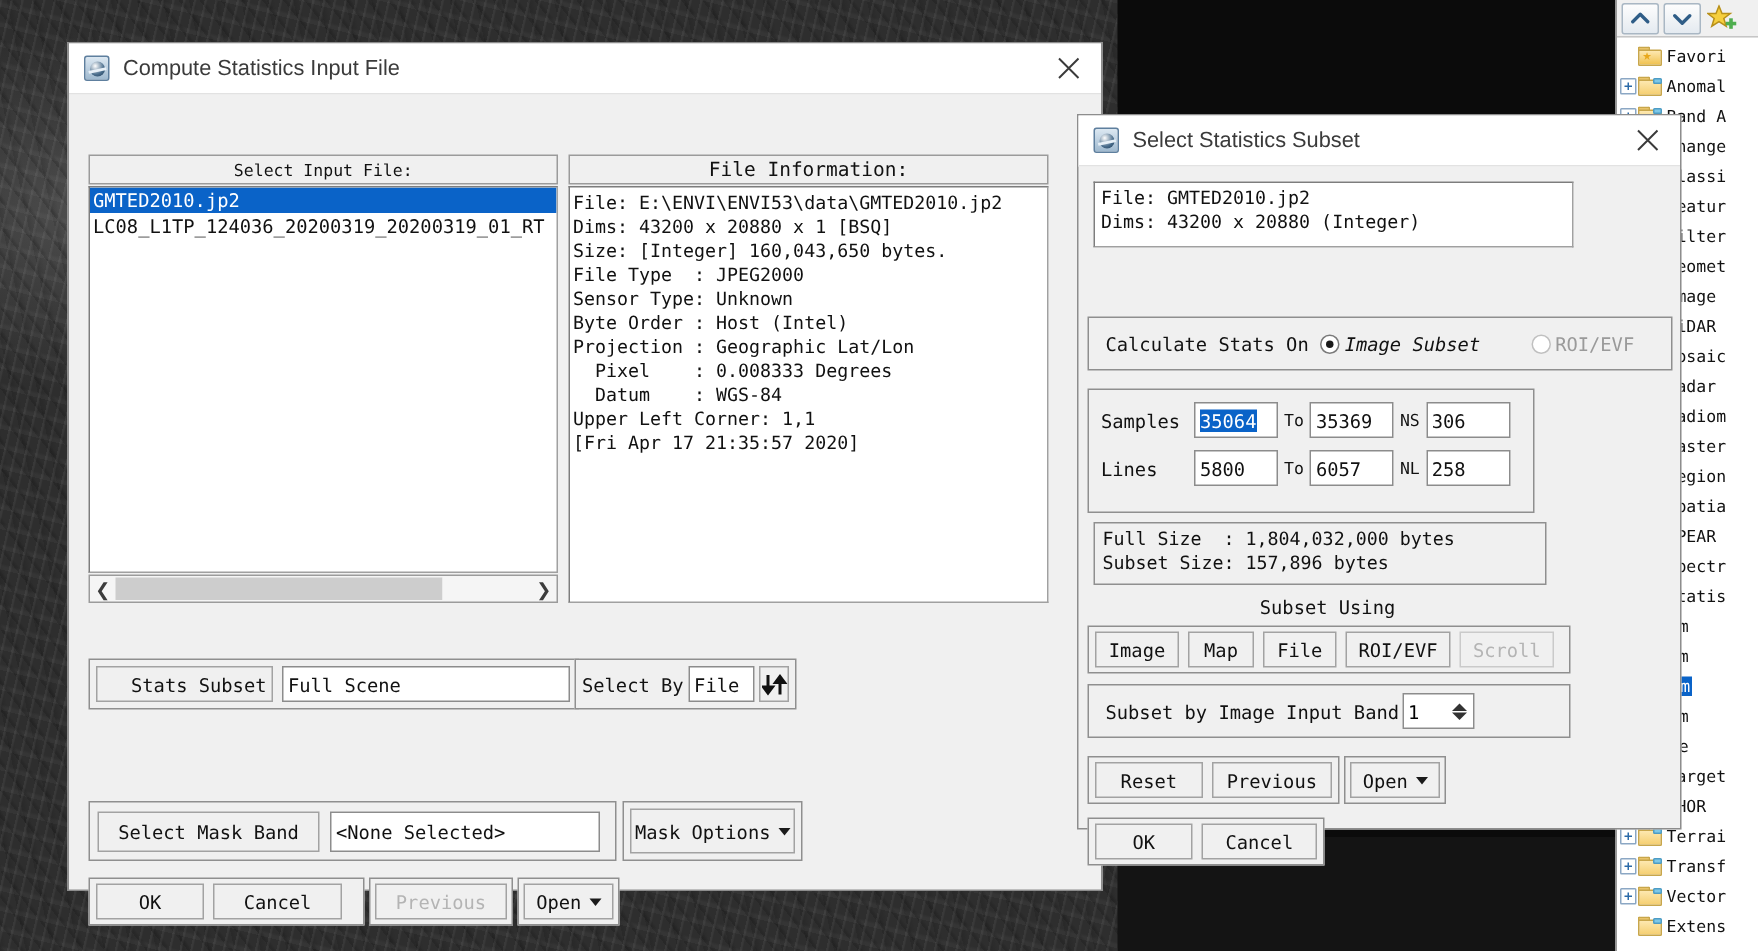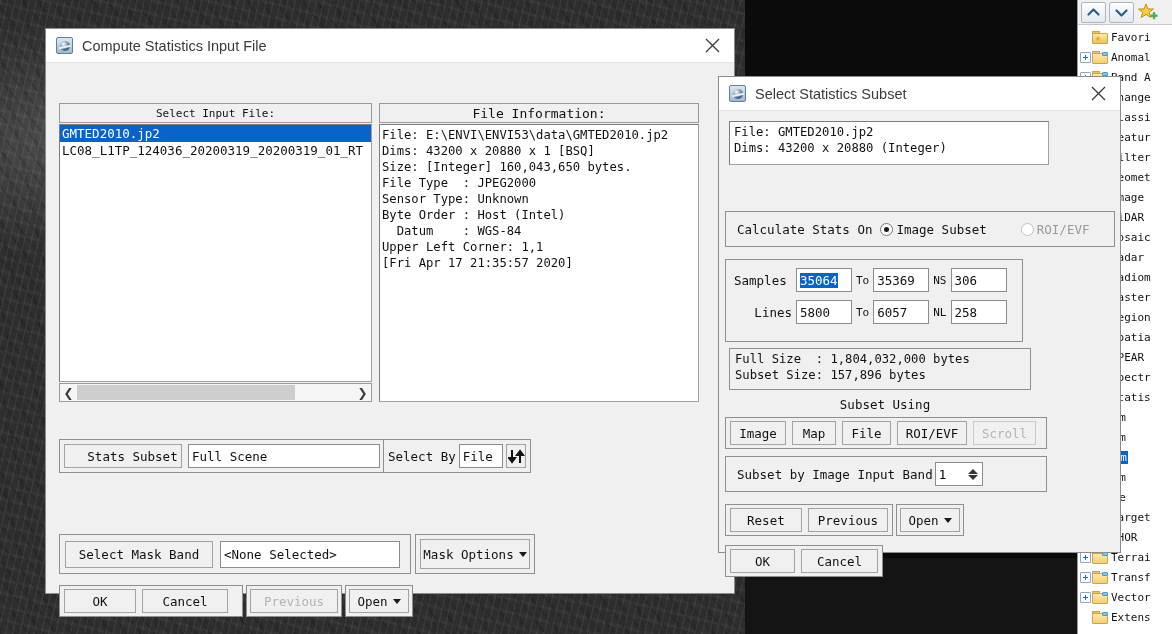--- a/index.html
+++ b/index.html
@@ -547,20 +547,22 @@
 
       <div id="info-panel">
         <div id="info-hdr">File Information:</div>
         <div id="info-box">
           <div class="info-line">File: E:\ENVI\ENVI53\data\GMTED2010.jp2</div>
           <div class="info-line">Dims: 43200 x 20880 x 1 [BSQ]</div>
           <div class="info-line">Size: [Integer] 160,043,650 bytes.</div>
           <div class="info-line">File Type  : JPEG2000</div>
           <div class="info-line">Sensor Type: Unknown</div>
           <div class="info-line">Byte Order : Host (Intel)</div>
+          <div class="info-line">Projection : Geographic Lat/Lon</div>
+          <div class="info-line">  Pixel    : 0.008333 Degrees</div>
           <div class="info-line">  Datum    : WGS-84</div>
           <div class="info-line">Upper Left Corner: 1,1</div>
           <div class="info-line">[Fri Apr 17 21:35:57 2020]</div>
         </div>
       </div>
 
       <div style="position:absolute;left:13px;top:376px;width:327px;height:34px;" class="frame">
         <div style="display:flex;align-items:center;height:100%;padding:0 4px;gap:6px;">
           <div class="btn" style="width:118px;padding-left:28px;">Stats Subset</div>
           <div class="txtfield" style="width:192px;">Full Scene</div>
@@ -632,21 +634,21 @@
     <div class="dlg-body">
 
       <div class="sunken" style="position:absolute;left:10px;top:10px;width:320px;height:44px;padding:2px 0 0 4px;">
         <div class="info-line">File: GMTED2010.jp2</div>
         <div class="info-line">Dims: 43200 x 20880 (Integer)</div>
       </div>
 
       <div class="frame" style="position:absolute;left:6px;top:100px;width:390px;height:36px;">
         <div style="display:flex;align-items:center;height:100%;padding-left:11px;">
           <span class="label-mono" style="margin-right:8px;">Calculate Stats On</span>
-          <div style="display:flex;align-items:center;margin-right:34px;">
+          <div style="display:flex;align-items:center;margin-right:34px;font-style:italic;">
             <span class="radio on"></span>
             <span class="label-mono">Image Subset</span>
           </div>
           <div style="display:flex;align-items:center;">
             <span class="radio off"></span>
             <span class="label-mono" style="color:#9a9a9a;">ROI/EVF</span>
           </div>
         </div>
       </div>
 
@@ -654,21 +656,21 @@
         <div style="display:flex;align-items:center;padding:8px 0 0 8px;gap:4px;">
           <span class="label-mono" style="width:58px;">Samples</span>
           <div class="txtfield" style="width:56px;">
             <span class="sel-text">35064</span>
           </div>
           <span class="label-mono" style="font-size:11px;">To</span>
           <div class="txtfield" style="width:56px;">35369</div>
           <span class="label-mono" style="font-size:11px;">NS</span>
           <div class="txtfield" style="width:56px;">306</div>
         </div>
-        <div style="display:flex;align-items:center;padding:8px 0 0 8px;gap:4px;text-align:right;">
+        <div style="display:flex;align-items:center;padding:8px 0 0 8px;gap:4px;">
           <span class="label-mono" style="width:58px;">Lines</span>
           <div class="txtfield" style="width:56px;">5800</div>
           <span class="label-mono" style="font-size:11px;">To</span>
           <div class="txtfield" style="width:56px;">6057</div>
           <span class="label-mono" style="font-size:11px;">NL</span>
           <div class="txtfield" style="width:56px;">258</div>
         </div>
       </div>
 
       <div class="ebox" style="position:absolute;left:10px;top:237px;width:302px;height:42px;border:1px solid #8f8f8f;padding:2px 0 0 5px;">

